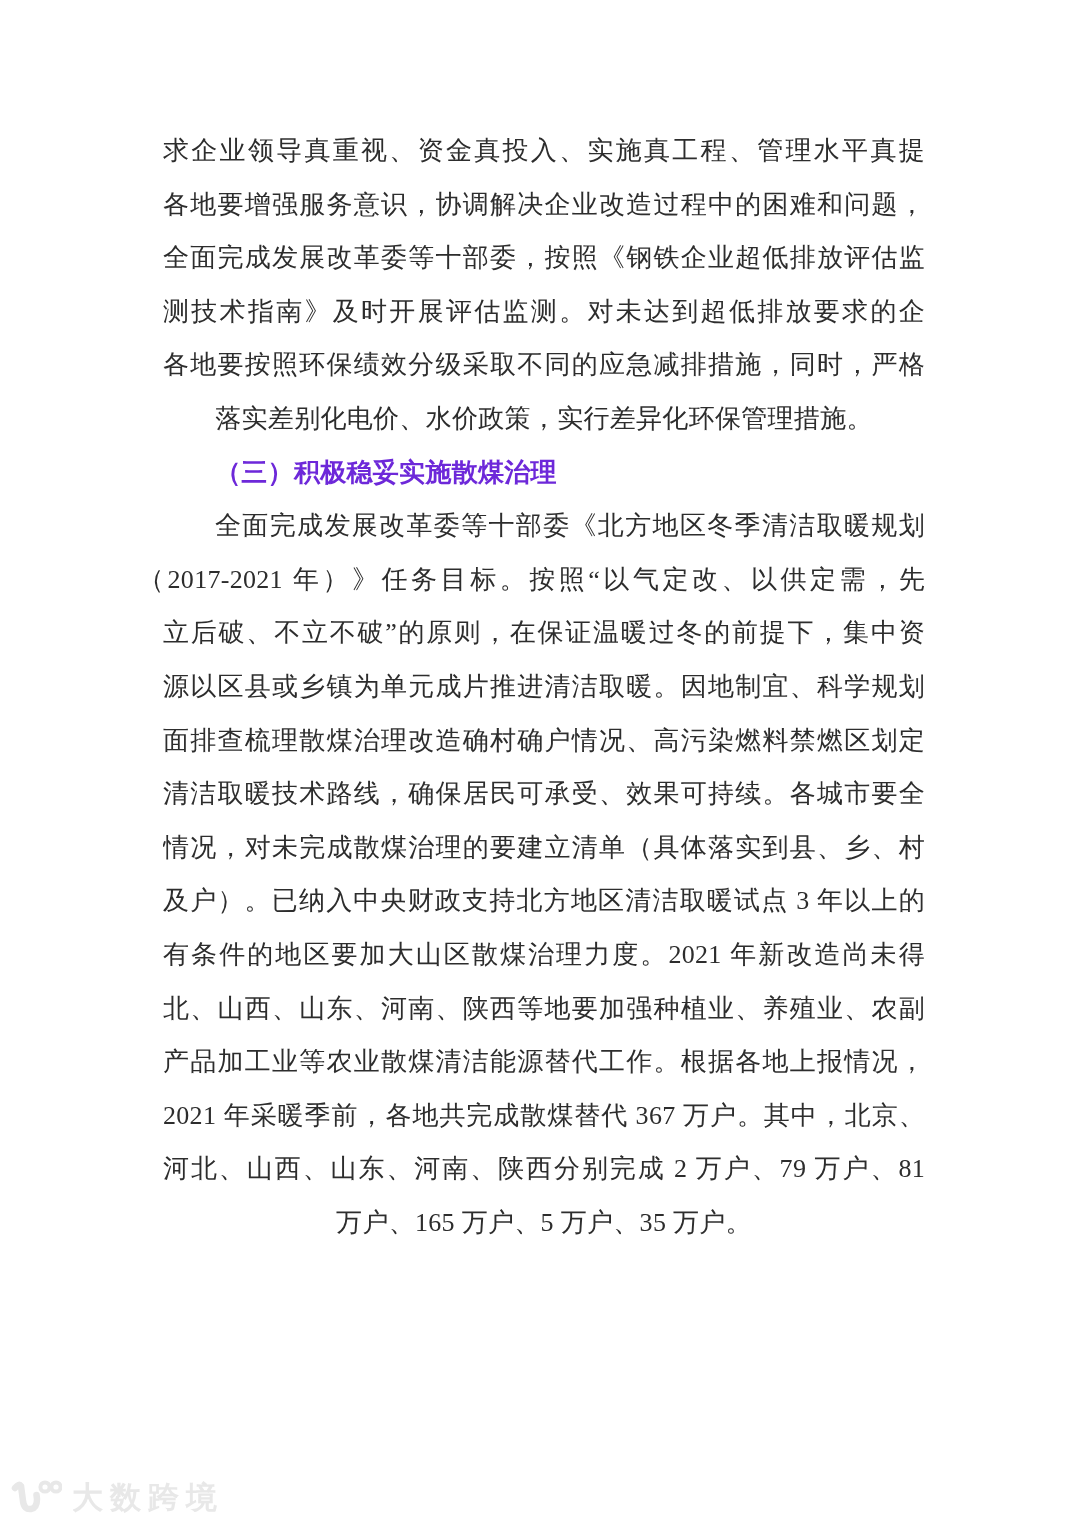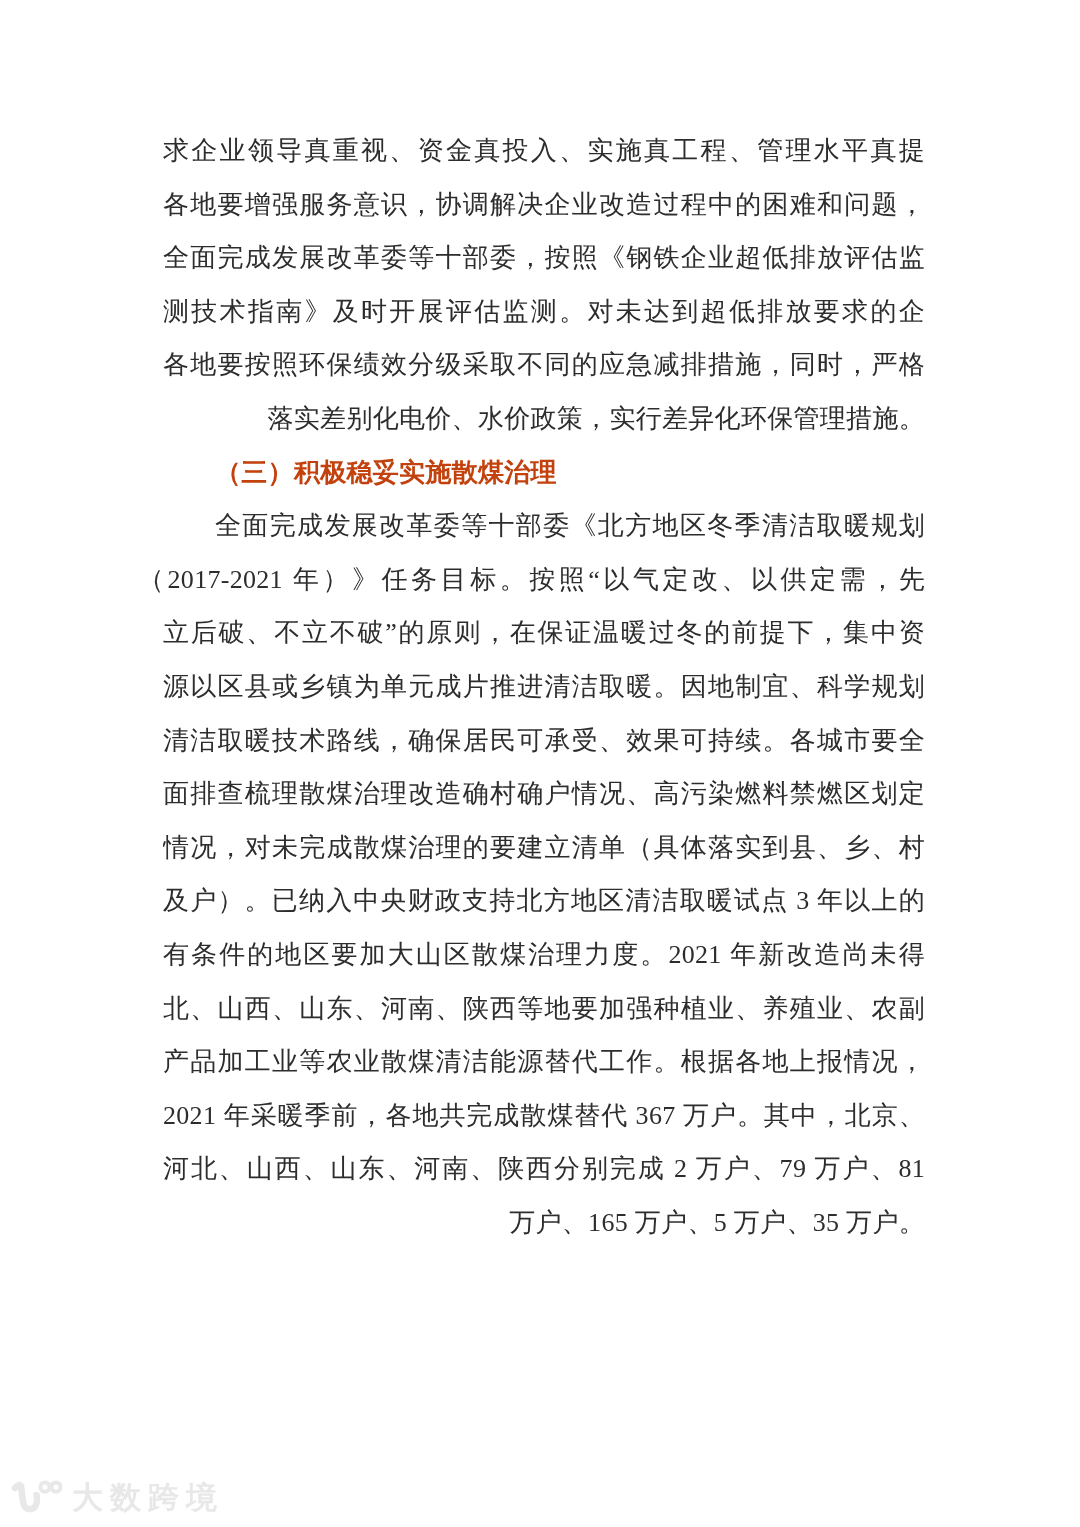--- a/index.html
+++ b/index.html
@@ -33,25 +33,25 @@
     white-space: normal;
     overflow: hidden;
     letter-spacing: 0.3px;
   }
   .line.justify {
     text-align: justify;
     text-align-last: justify;
     text-justify: inter-character;
   }
   .line.left {
-    text-align: right;
+    text-align: center;
   }
   .line.heading {
     font-weight: 700;
-    color: #c2410c;
+    color: #6d28d9;
     text-indent: 2em;
     text-align: left;
   }
   .line.indent {
     text-indent: 2em;
   }
   .line.hang {
     margin-left: -25px;
     width: calc(100% + 25px);
   }
@@ -82,22 +82,22 @@
       <div class="line justify">各地要增强服务意识，协调解决企业改造过程中的困难和问题，</div>
       <div class="line justify">全面完成发展改革委等十部委，按照《钢铁企业超低排放评估监</div>
       <div class="line justify">测技术指南》及时开展评估监测。对未达到超低排放要求的企业，</div>
       <div class="line justify">各地要按照环保绩效分级采取不同的应急减排措施，同时，严格</div>
       <div class="line left">落实差别化电价、水价政策，实行差异化环保管理措施。</div>
       <div class="line heading">（三）积极稳妥实施散煤治理</div>
       <div class="line indent justify">全面完成发展改革委等十部委《北方地区冬季清洁取暖规划</div>
       <div class="line hang justify">（2017-2021 年）》任务目标。按照“以气定改、以供定需，先</div>
       <div class="line justify">立后破、不立不破”的原则，在保证温暖过冬的前提下，集中资</div>
       <div class="line justify">源以区县或乡镇为单元成片推进清洁取暖。因地制宜、科学规划</div>
+      <div class="line justify">面排查梳理散煤治理改造确村确户情况、高污染燃料禁燃区划定</div>
       <div class="line justify">清洁取暖技术路线，确保居民可承受、效果可持续。各城市要全</div>
-      <div class="line justify">面排查梳理散煤治理改造确村确户情况、高污染燃料禁燃区划定</div>
       <div class="line justify">情况，对未完成散煤治理的要建立清单（具体落实到县、乡、村</div>
       <div class="line justify">及户）。已纳入中央财政支持北方地区清洁取暖试点 3 年以上的</div>
       <div class="line justify">有条件的地区要加大山区散煤治理力度。2021 年新改造尚未得</div>
       <div class="line justify">北、山西、山东、河南、陕西等地要加强种植业、养殖业、农副</div>
       <div class="line justify">产品加工业等农业散煤清洁能源替代工作。根据各地上报情况，</div>
       <div class="line justify">2021 年采暖季前，各地共完成散煤替代 367 万户。其中，北京、</div>
       <div class="line justify">河北、山西、山东、河南、陕西分别完成 2 万户、79 万户、81</div>
       <div class="line left">万户、165 万户、5 万户、35 万户。</div>
     </main>
 

